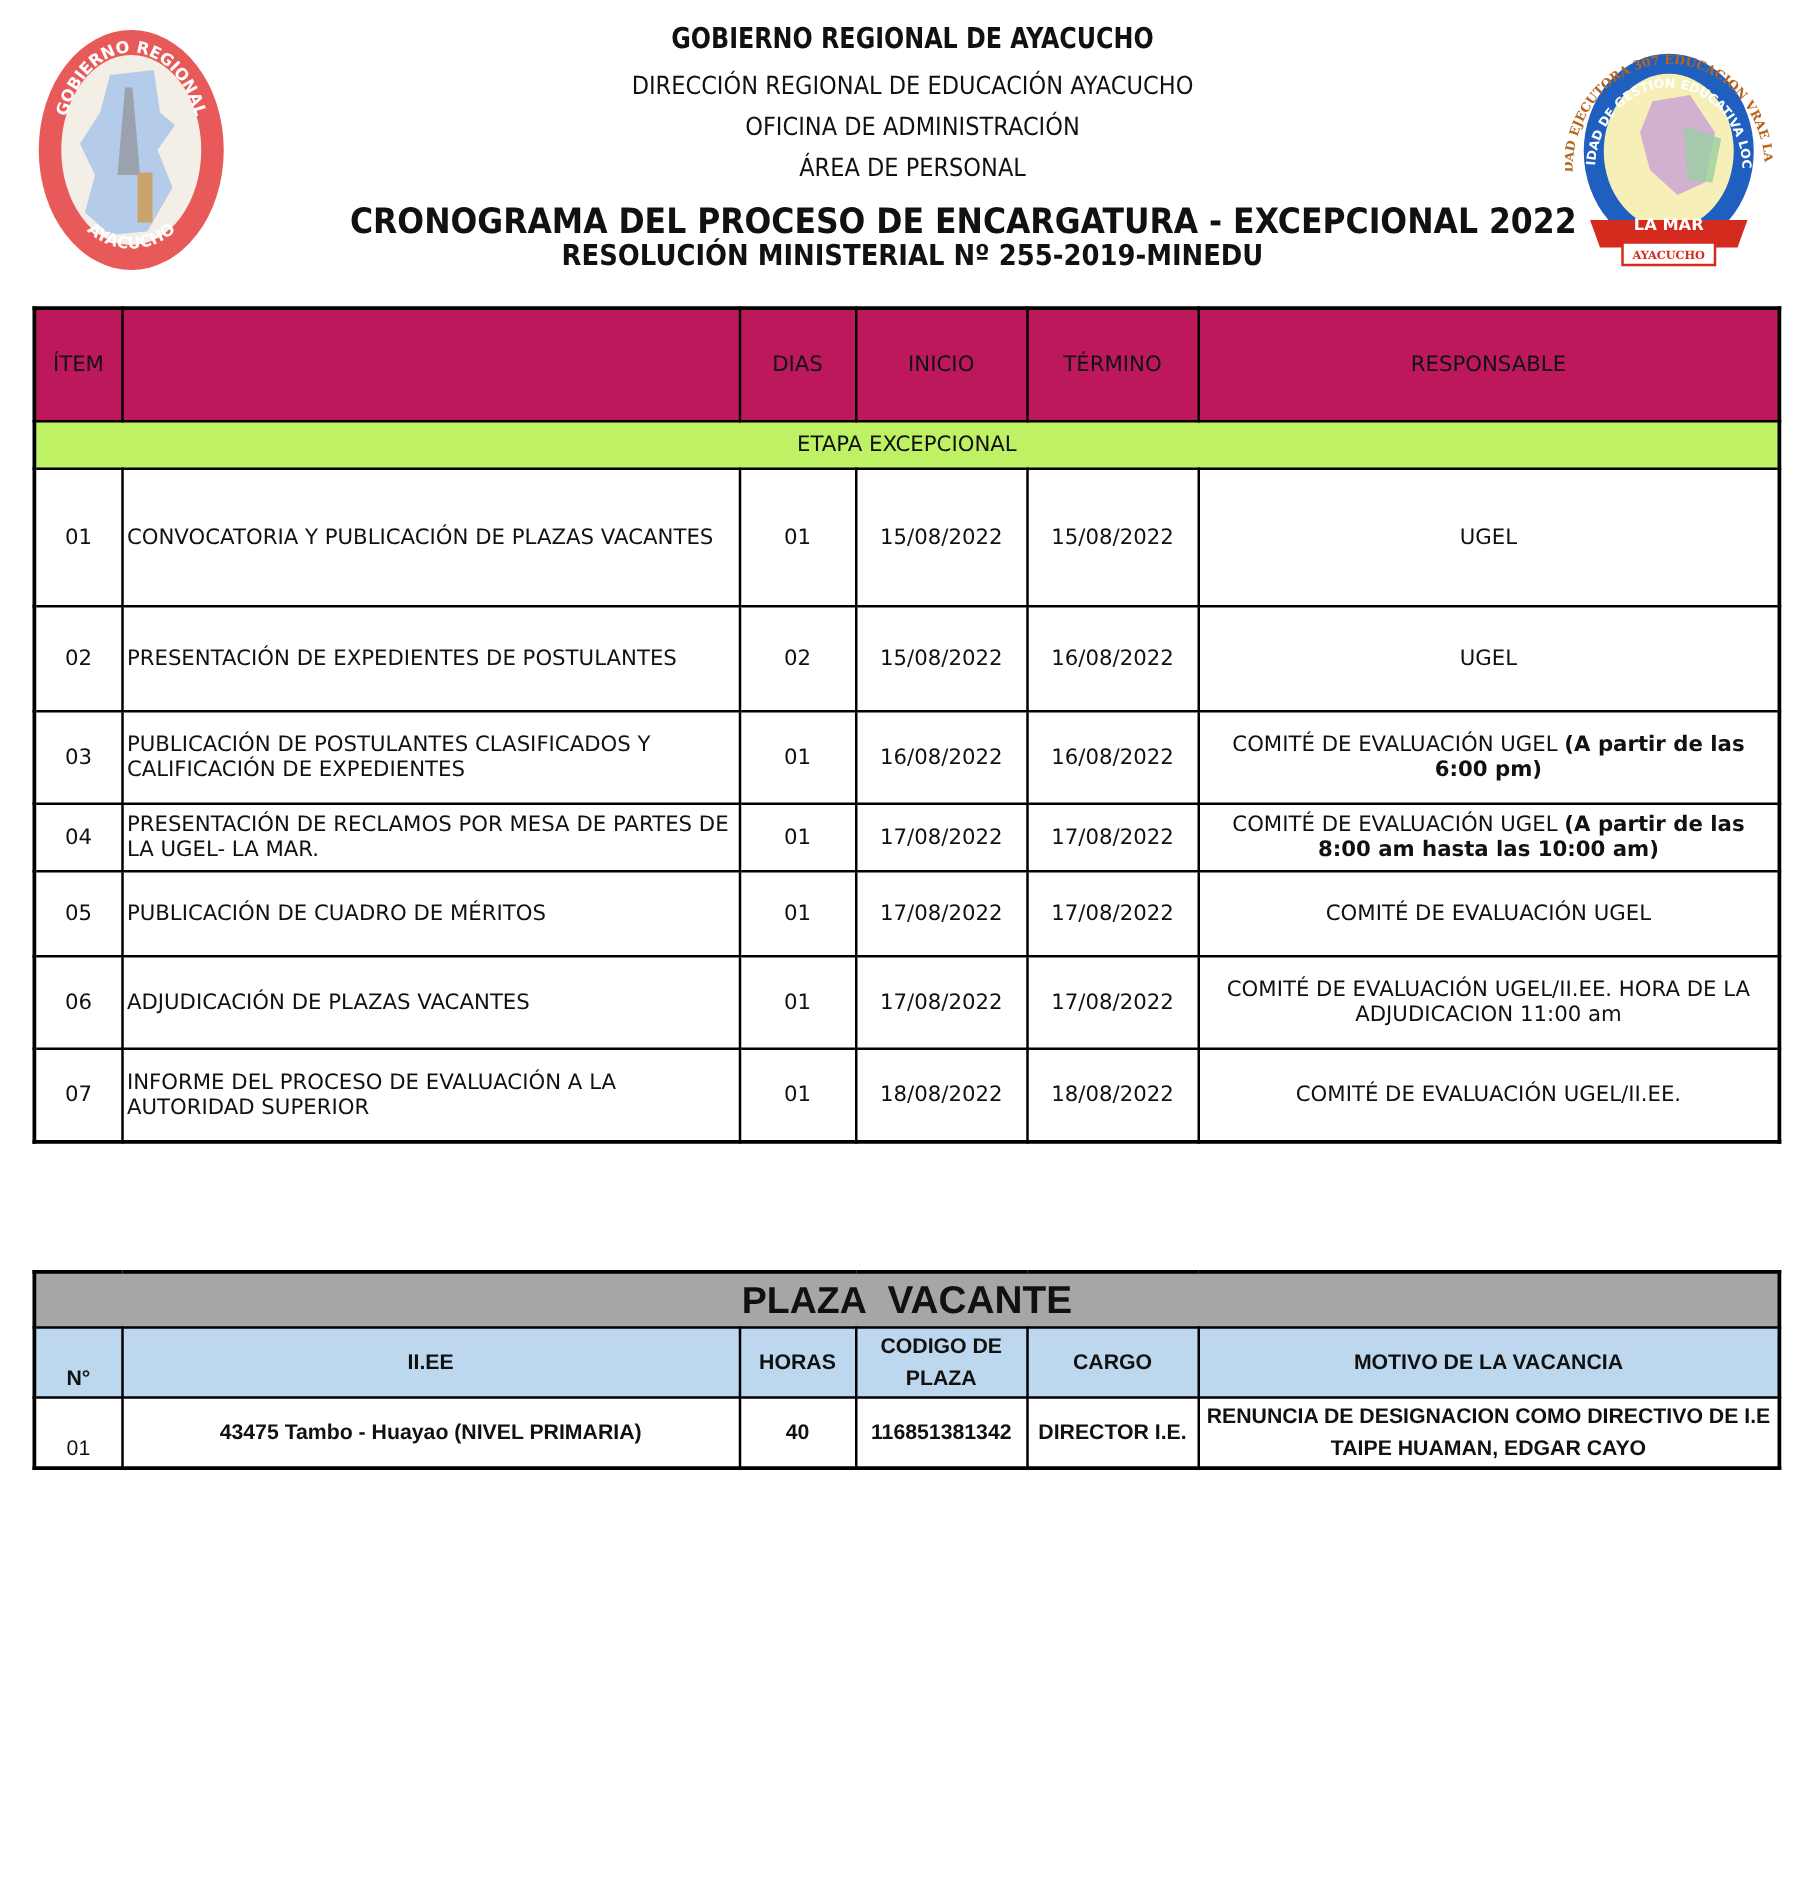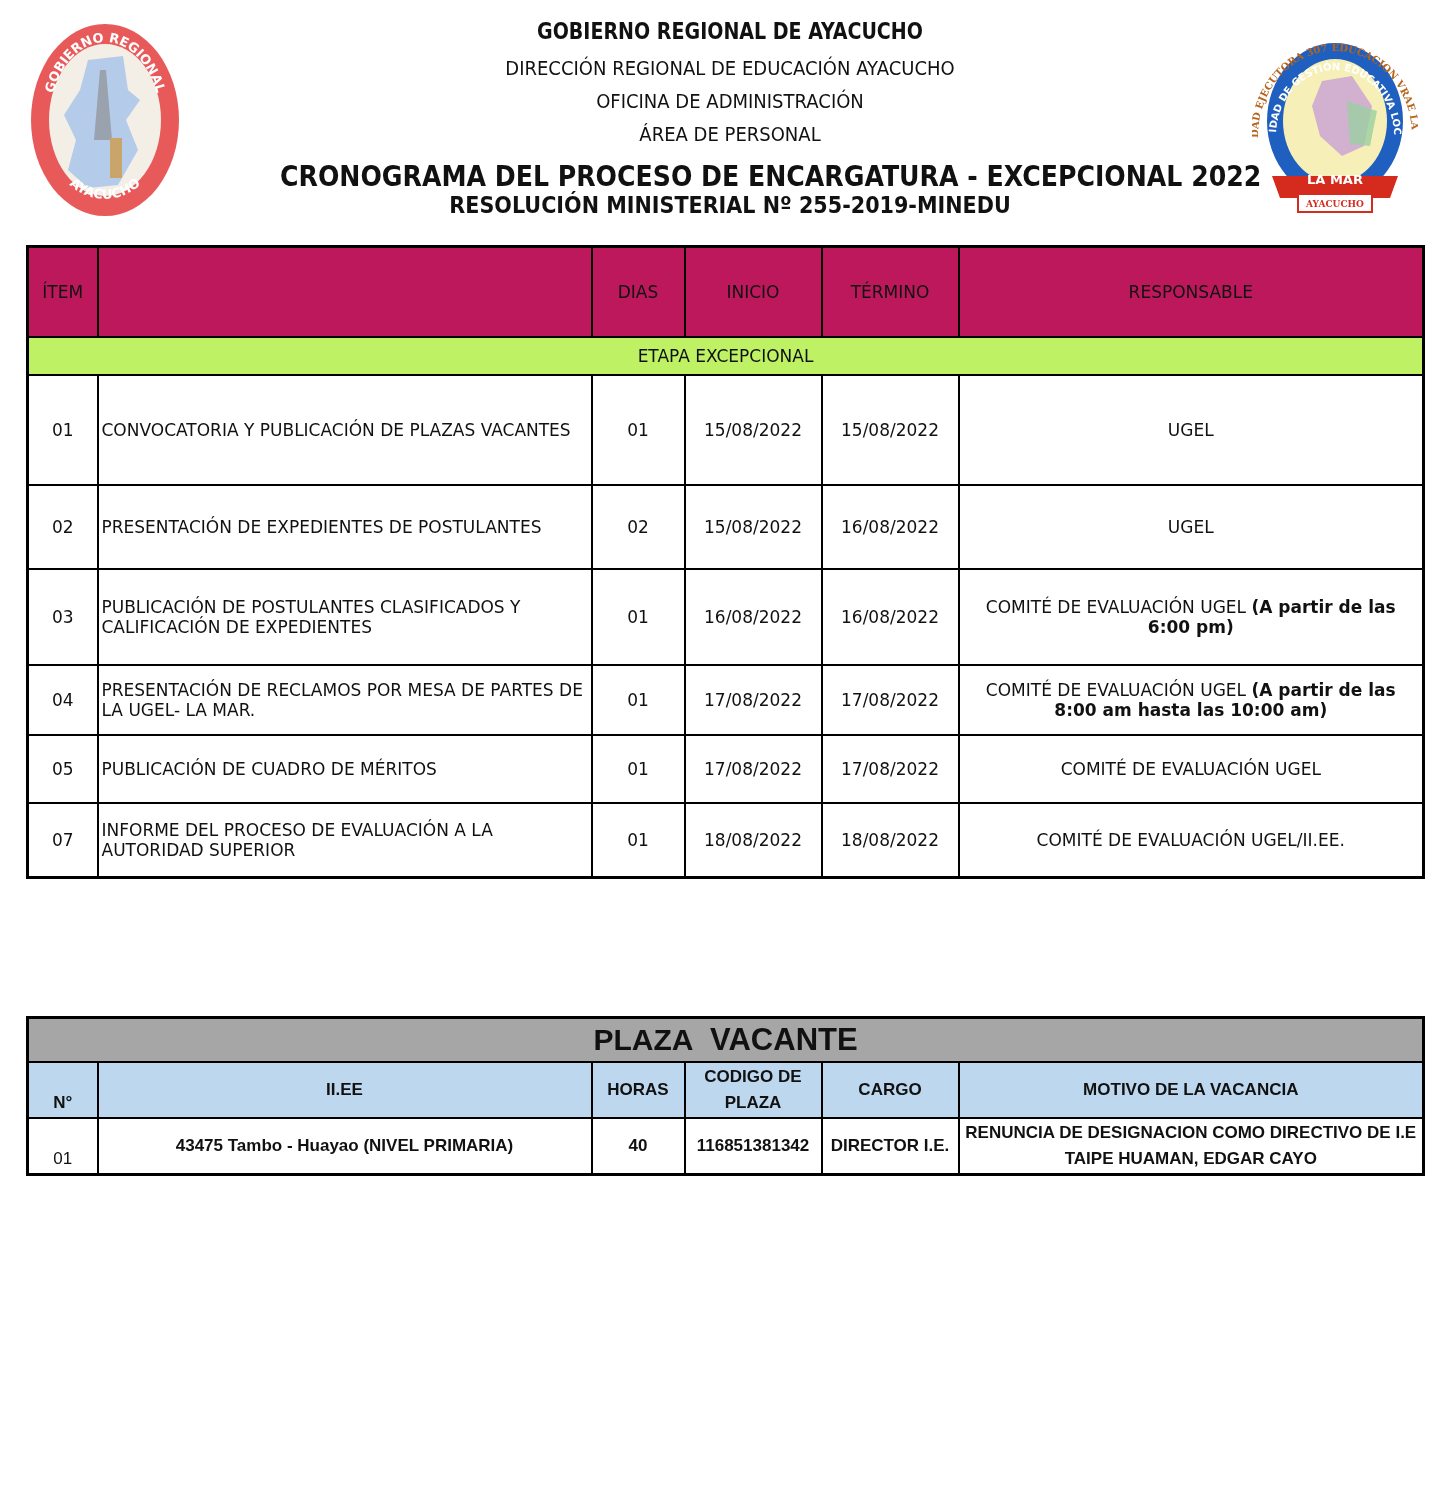--- a/index.html
+++ b/index.html
@@ -111,43 +111,51 @@
       <td class="c"><span>UGEL</span><b></b></td>
     </tr>
     <tr style="height:84px">
       <td class="c">02</td>
       <td class="l">PRESENTACIÓN DE EXPEDIENTES DE POSTULANTES</td>
       <td class="c">02</td>
       <td class="c">15/08/2022</td>
       <td class="c">16/08/2022</td>
       <td class="c"><span>UGEL</span><b></b></td>
     </tr>
-    <tr style="height:96px">
+    <tr style="height:74px">
       <td class="c">03</td>
       <td class="l">PUBLICACIÓN DE POSTULANTES CLASIFICADOS Y CALIFICACIÓN DE EXPEDIENTES</td>
       <td class="c">01</td>
       <td class="c">16/08/2022</td>
       <td class="c">16/08/2022</td>
       <td class="c"><span>COMITÉ DE EVALUACIÓN UGEL </span><b>(A partir de las 6:00 pm)</b></td>
     </tr>
-    <tr style="height:70px">
+    <tr style="height:54px">
       <td class="c">04</td>
       <td class="l">PRESENTACIÓN DE RECLAMOS  POR MESA DE PARTES DE LA UGEL- LA MAR.</td>
       <td class="c">01</td>
       <td class="c">17/08/2022</td>
       <td class="c">17/08/2022</td>
       <td class="c"><span>COMITÉ DE EVALUACIÓN UGEL </span><b>(A partir de las 8:00 am hasta las 10:00 am)</b></td>
     </tr>
     <tr style="height:68px">
       <td class="c">05</td>
       <td class="l">PUBLICACIÓN DE CUADRO DE MÉRITOS</td>
       <td class="c">01</td>
       <td class="c">17/08/2022</td>
       <td class="c">17/08/2022</td>
       <td class="c"><span>COMITÉ DE EVALUACIÓN UGEL</span><b></b></td>
+    </tr>
+    <tr style="height:74px">
+      <td class="c">06</td>
+      <td class="l">ADJUDICACIÓN DE PLAZAS VACANTES</td>
+      <td class="c">01</td>
+      <td class="c">17/08/2022</td>
+      <td class="c">17/08/2022</td>
+      <td class="c"><span>COMITÉ DE EVALUACIÓN UGEL/II.EE. HORA DE LA ADJUDICACION 11:00 am</span><b></b></td>
     </tr>
     <tr style="height:74px">
       <td class="c">07</td>
       <td class="l">INFORME DEL PROCESO DE EVALUACIÓN A LA AUTORIDAD SUPERIOR</td>
       <td class="c">01</td>
       <td class="c">18/08/2022</td>
       <td class="c">18/08/2022</td>
       <td class="c"><span>COMITÉ DE EVALUACIÓN UGEL/II.EE.</span><b></b></td>
     </tr>
   </tbody>

